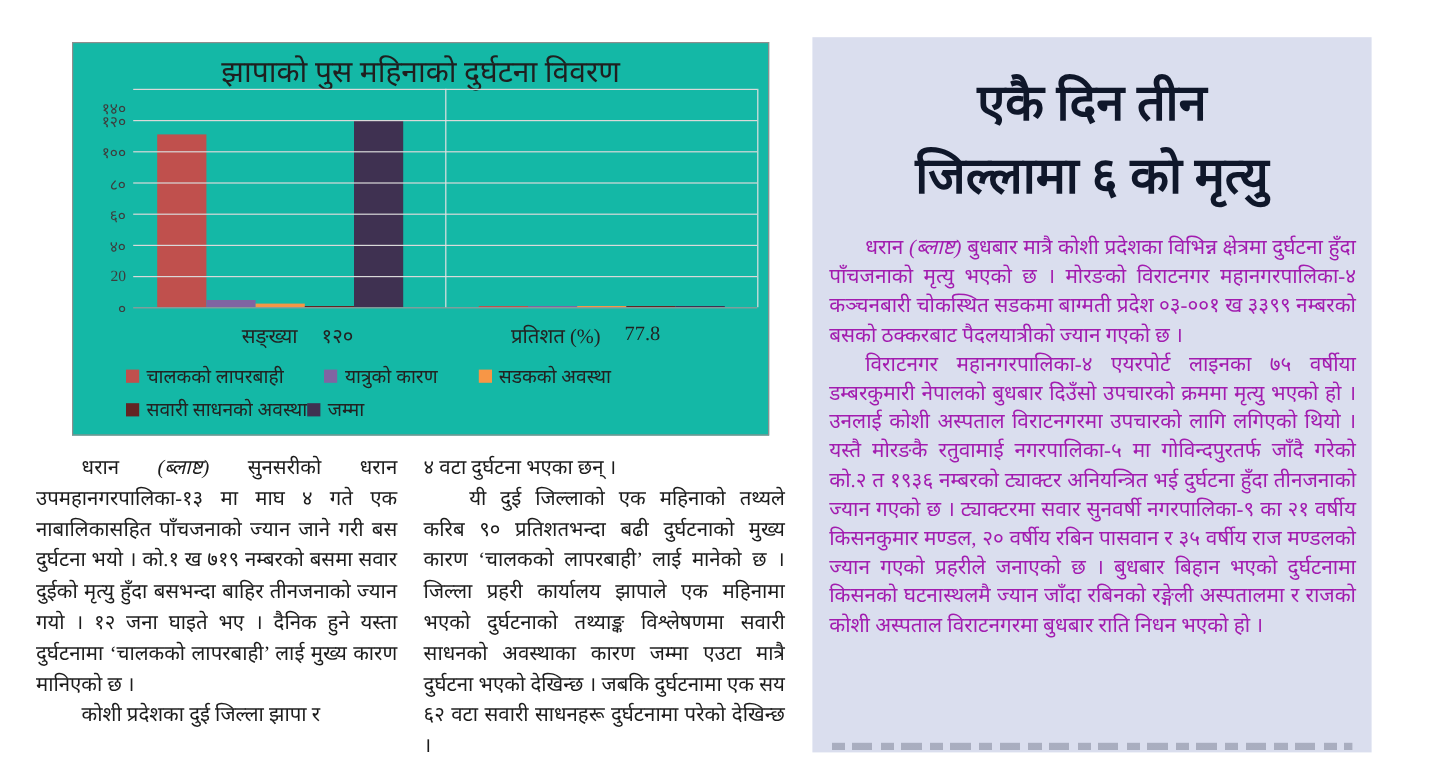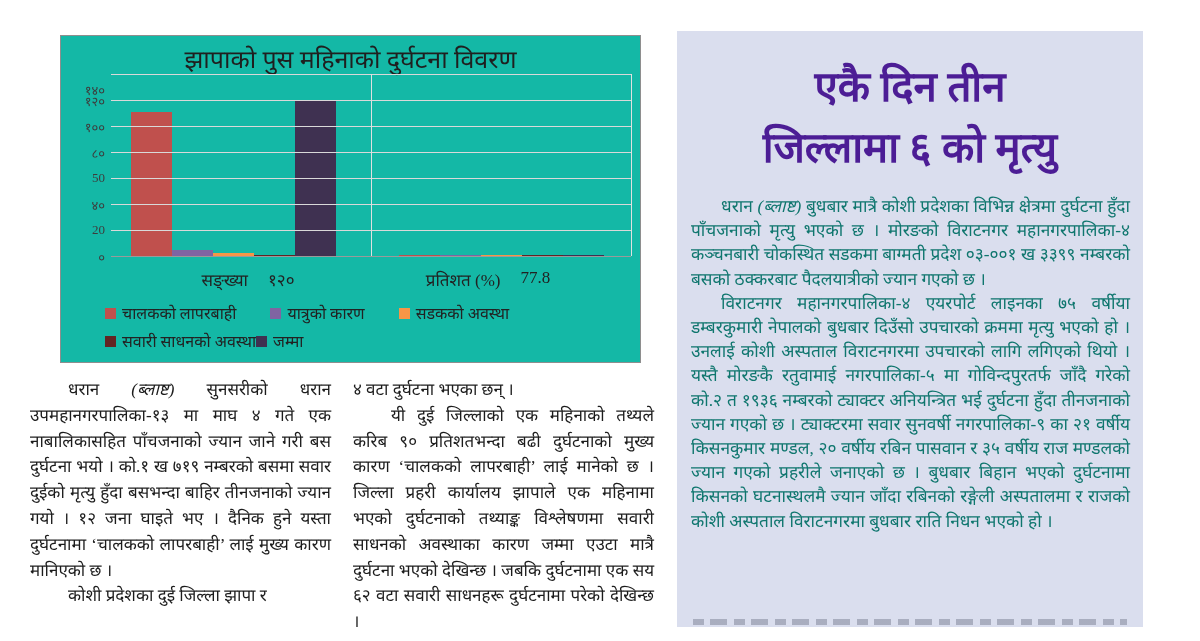--- a/index.html
+++ b/index.html
@@ -30,23 +30,23 @@
   .left-article{position:absolute;left:30px;top:377px;width:625px;height:268px;
     display:flex;column-gap:22px;overflow:hidden}
   .col{width:301px;font-size:17px;line-height:25.8px;text-align:justify;color:#1c1c1c}
   .col p{margin:0}
   p.indent{text-indent:38px}
   .ital{font-style:italic}
   
   .right-panel{position:absolute;left:677px;top:31px;width:466px;height:596px;
     background:#dadeee;overflow:hidden}
   .headline{margin:26px 8px 0 8px;text-align:center;font-size:42px;line-height:61px;
-    font-weight:bold;color:#4c1d95}
+    font-weight:bold;color:#0f172a}
   .rp-body{margin:16px 13px 0 14px;font-size:17.3px;line-height:24.2px;
-    text-align:justify;color:#0f766e}
+    text-align:justify;color:#a21caf}
   .rp-body p{margin:0}
   .rp-body p.indent{text-indent:30px}
   .partial-strip{position:absolute;left:16px;right:16px;bottom:2px;height:6px;opacity:.35;
     background:repeating-linear-gradient(90deg,#4e5469 0 11px,transparent 11px 17px,#4e5469 17px 34px,transparent 34px 41px)}
 </style>
 </head>
 <body>
 
 <div>
 
@@ -73,21 +73,21 @@
         <div class="gridline" style="top: 52px;"></div>
         <div class="gridline" style="top: 26px;"></div>
         <div class="gridline" style="top: 0px;"></div>
         <div class="vline" style="left: 260px;"></div>
         <div class="vline" style="left: 520px;"></div>
       </div>
     <div id="yticks">
         <div class="ytick" style="top: 212px;">०</div>
         <div class="ytick" style="top: 186px;">20</div>
         <div class="ytick" style="top: 160px;">४०</div>
-        <div class="ytick" style="top: 134px;">50</div>
+        <div class="ytick" style="top: 134px;">६०</div>
         <div class="ytick" style="top: 108px;">८०</div>
         <div class="ytick" style="top: 82px; font-family: Liberation Mono, monospace;">१००</div>
         <div class="ytick" style="top: 56px;">१२०</div>
         <div class="ytick" style="top: 30px; margin-top: 15px;">१४०</div>
       </div>
     <div id="catlabels">
         <div class="catlabel" style="left: 187px;">
           <span>सङ्ख्या</span>
           <span>१२०</span>
         </div>

